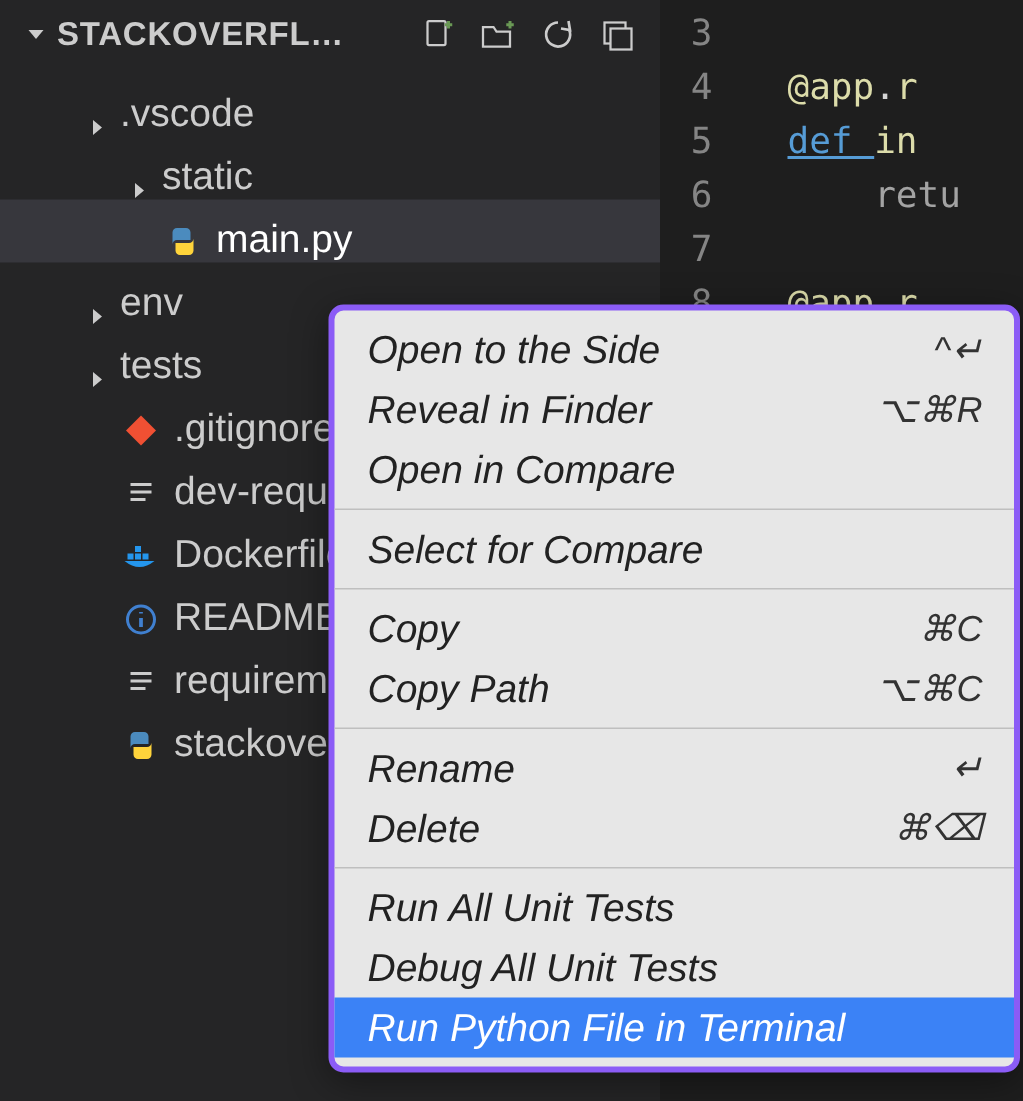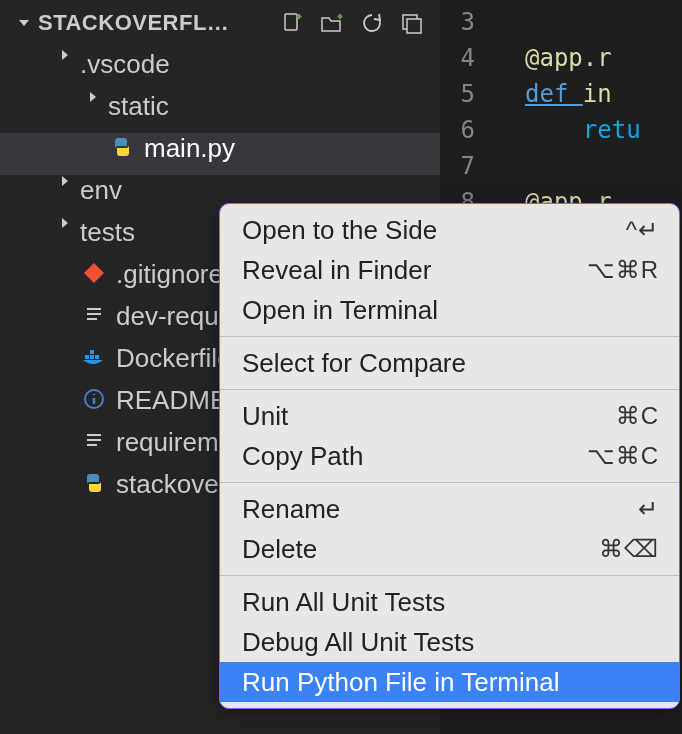--- a/index.html
+++ b/index.html
@@ -44,21 +44,21 @@
     display: flex;
     align-items: center;
     justify-content: center;
     color: #ccc;
   }
   .tree {
     padding-top: 4px;
   }
   .tree-row {
     display: flex;
-    align-items: flex-start;
+    align-items: flex-end;
     height: 42px;
     color: #ccc;
     cursor: default;
     white-space: nowrap;
   }
   .tree-row.selected {
     background: #37373d;
     color: #fff;
   }
   .tree-indent { display: inline-block; }
@@ -103,37 +103,38 @@
     align-items: center;
   }
   .lineno {
     width: 65px;
     text-align: right;
     padding-right: 30px;
     color: #858585;
   }
   .tok-dec { color: #dcdcaa; }
   .tok-kw { color: #569cd6; text-decoration: underline; }
-  .tok-kw2 { color: #0ea5e9; }
+  .tok-kw2 { color: #a3a3a3; }
   .tok-fn { color: #dcdcaa; }
   .tok-plain { color: #d4d4d4; }
 
   
   .context-menu {
     position: absolute;
     left: 219px;
     top: 203px;
     width: 461px;
     background: #e7e7e7;
-    border: 1px solid #8b5cf6;
+    border: 4px solid #8b5cf6;
     border-radius: 10px;
     box-shadow: 0 6px 25px rgba(0,0,0,0.4);
     padding: 6px 0;
     font-size: 26px;
     color: #222;
+    font-style: italic;
   }
   .menu-item {
     display: flex;
     align-items: center;
     height: 40px;
     padding: 0 20px 0 22px;
   }
   .menu-item.highlight {
     background: #3b82f6;
     color: #fff;
@@ -331,31 +332,31 @@
 <div class="context-menu" id="ctxmenu">
     <div class="menu-item">
       <span class="menu-label">Open to the Side</span>
       <span class="menu-shortcut">^↵</span>
     </div>
     <div class="menu-item">
       <span class="menu-label">Reveal in Finder</span>
       <span class="menu-shortcut">⌥⌘R</span>
     </div>
     <div class="menu-item">
-      <span class="menu-label">Open in Terminal</span>
+      <span class="menu-label">Open in Compare</span>
       <span class="menu-shortcut"></span>
     </div>
     <div class="menu-sep"></div>
     <div class="menu-item">
       <span class="menu-label">Select for Compare</span>
       <span class="menu-shortcut"></span>
     </div>
     <div class="menu-sep"></div>
     <div class="menu-item">
-      <span class="menu-label">Unit</span>
+      <span class="menu-label">Copy</span>
       <span class="menu-shortcut">⌘C</span>
     </div>
     <div class="menu-item">
       <span class="menu-label">Copy Path</span>
       <span class="menu-shortcut">⌥⌘C</span>
     </div>
     <div class="menu-sep"></div>
     <div class="menu-item">
       <span class="menu-label">Rename</span>
       <span class="menu-shortcut">↵</span>

